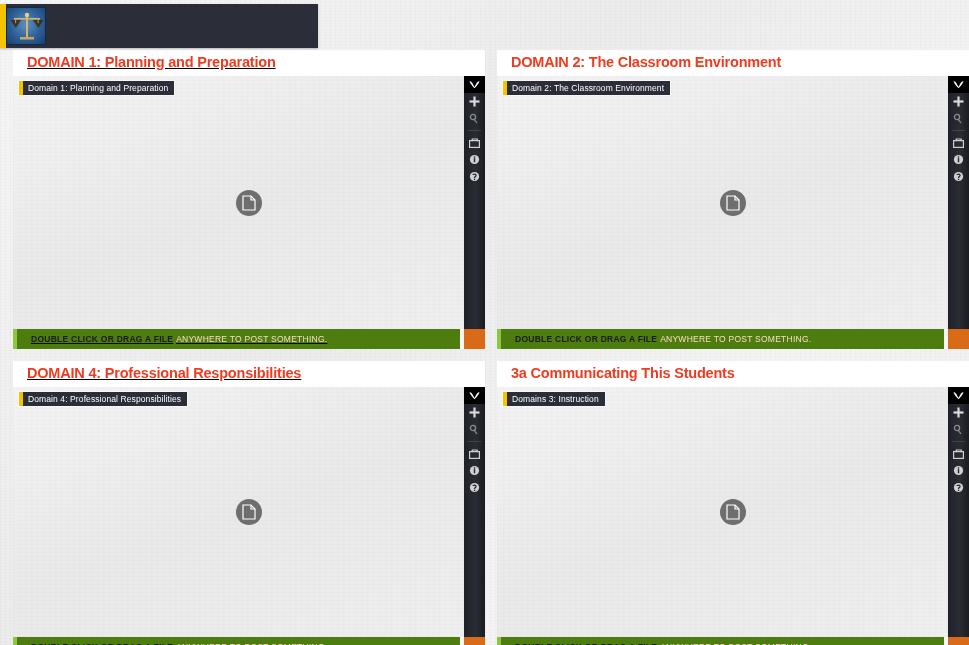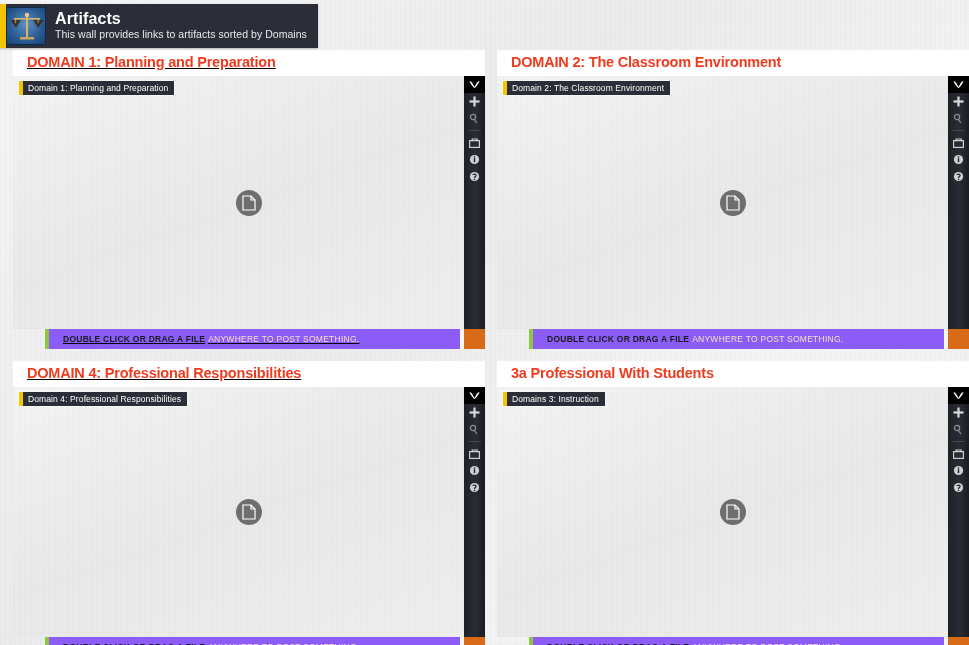--- a/index.html
+++ b/index.html
@@ -186,25 +186,24 @@
     width: 13px;
     height: 1px;
     background: rgba(255,255,255,0.13);
     margin: 3px 0 3px 0;
   }
 
   
   .panel-footer {
     position: relative;
     height: 20px;
-    background: #8b5cf6;
+    background: #4d7c0f;
     display: flex;
     align-items: center;
     overflow: hidden;
-    margin-left: 32px;
   }
   .footer-accent {
     width: 4px;
     height: 20px;
     background: #8dc63f;
     flex: 0 0 4px;
   }
   .footer-text {
     margin-left: 14px;
     font-size: 8.5px;
@@ -247,24 +246,20 @@
       <rect x="17" y="5" width="2" height="23" fill="#d6b56a"></rect>
       <rect x="11" y="27" width="14" height="2.5" fill="#c9a75c"></rect>
       <rect x="5" y="8" width="26" height="1.6" fill="#d6b56a"></rect>
       <circle cx="18" cy="5" r="2.2" fill="#e8cd8a"></circle>
       <path d="M1.5 10 L12 10 L6.8 18 Z" fill="#3a2a12" opacity="0.85"></path>
       <path d="M24 10 L34.5 10 L29.2 18 Z" fill="#3a2a12" opacity="0.85"></path>
       <rect x="6.2" y="9.2" width="0.9" height="4" fill="#caa95e"></rect>
       <rect x="28.7" y="9.2" width="0.9" height="4" fill="#caa95e"></rect>
     </svg>
   </div>
-  <div class="header-text">
-    <div class="header-title">Artifacts</div>
-    <div class="header-sub">This wall provides links to artifacts sorted by Domains</div>
-  </div>
 </div>
 
 <div class="wall">
 
   <div class="row">
 
     <div class="panel left">
       <div class="panel-head">
         <span class="panel-title">DOMAIN 1: Planning and Preparation</span>
       </div>
@@ -461,21 +456,21 @@
         <span class="footer-text">
           <span class="footer-strong">DOUBLE CLICK OR DRAG A FILE</span><span class="footer-light">ANYWHERE TO POST SOMETHING.</span>
         </span>
         <span class="footer-gap"></span>
         <span class="footer-endcap"></span>
       </div>
     </div>
 
     <div class="panel right tall">
       <div class="panel-head">
-        <span class="panel-title">3a Professional With Students</span>
+        <span class="panel-title">3a Communicating This Students</span>
       </div>
       <div class="panel-body">
         <div class="tag">
           <span class="tag-accent"></span>
           <span class="tag-label">Domains 3: Instruction</span>
         </div>
         <div class="doc-placeholder">
           <svg width="14" height="16" viewBox="0 0 14 16" xmlns="http://www.w3.org/2000/svg">
             <path d="M1 1 H9 L13 5 V15 H1 Z" fill="none" stroke="#ffffff" stroke-width="1.2"></path>
             <path d="M9 1 V5 H13" fill="none" stroke="#ffffff" stroke-width="1.2"></path>

